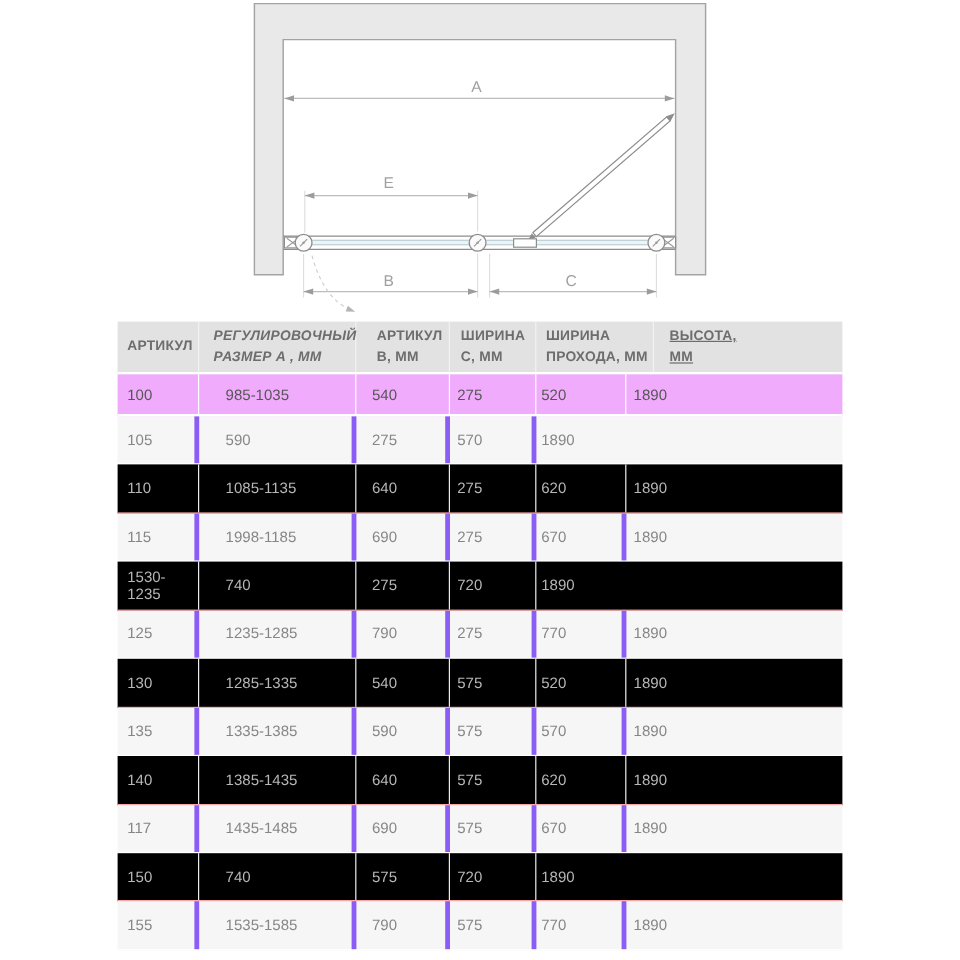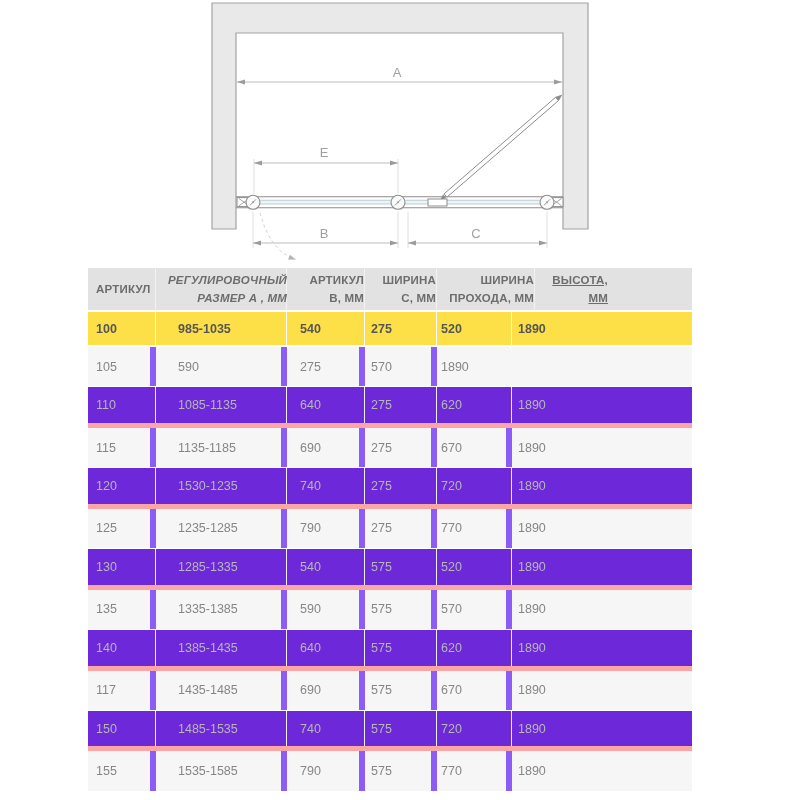--- a/index.html
+++ b/index.html
@@ -5,21 +5,21 @@
   * { margin:0; padding:0; box-sizing:border-box; }
   html,body { background:#ffffff; }
   body { width:800px; height:800px; font-family:"Liberation Sans","DejaVu Sans",sans-serif; }
   .page { position:relative; width:800px; height:800px; background:#fff; overflow:hidden; }
 
   
   .diagram { position:absolute; left:0; top:0; width:800px; height:264px; }
   .diagram svg text { font-family:"Liberation Sans","DejaVu Sans",sans-serif; font-size:13px; fill:#a0a0a0; }
 
   
-  .spec-table { position:absolute; left:88px; top:268px; width:604px;text-align:right; }
+  .spec-table { position:absolute; left:98px; top:268px; width:604px; }
 
   .thead {
     display:grid;
     grid-template-columns:68px 131px 78px 72px 98px 157px;
     background:#e2e2e2;
     min-height:44px;
     border-bottom:2px solid #ffffff;
   }
   .th {
     display:flex; align-items:center;
@@ -43,32 +43,32 @@
   }
   .cell { display:flex; align-items:center; font-size:12.5px; }
   .cell:nth-child(1){ padding-left:8px; }
   .cell:nth-child(2){ padding-left:22px; }
   .cell:nth-child(3){ padding-left:13px; }
   .cell:nth-child(4){ padding-left:6px; }
   .cell:nth-child(5){ padding-left:4px; }
   .cell:nth-child(6){ padding-left:6px; }
 
   .row-first {
-    background:#fde047; height:35px;
-    font-weight:bold; color:#565656;
+    background:#f0abfc; height:35px;
+    font-weight:normal; color:#565656;
     border-bottom:2px solid #ffffff;
   }
   .row-first .cell { border-right:1px solid #ffffff; font-size:12.5px; }
   .row-first .cell:last-child { border-right:none; }
 
   .row-shade { background:#f6f6f6; color:#868686; border-bottom:1px solid #ffffff; }
-  .row-shade .cell { border-right:6px solid #8b5cf6; }
+  .row-shade .cell { border-right:4px solid #8b5cf6; }
   .row-shade .cell:last-child { border-right:none; }
 
-  .row-plain { background:#6d28d9; color:#b7b7b7; border-bottom:5px solid #fca5a5; }
+  .row-plain { background:#000000; color:#b7b7b7; border-bottom:1px solid #fca5a5; }
   .row-plain .cell { border-right:1px solid #ededed; }
   .row-plain .cell:last-child { border-right:none; }
 </style>
 </head>
 <body>
 
 <div class="page">
 
   <div class="diagram">
     <svg width="800" height="264" viewBox="0 0 800 264" xmlns="http://www.w3.org/2000/svg">
@@ -191,29 +191,28 @@
           <div class="cell">110</div>
           <div class="cell">1085-1135</div>
           <div class="cell">640</div>
           <div class="cell">275</div>
           <div class="cell">620</div>
           <div class="cell">1890</div>
         </div>
 
         <div class="row row-shade">
           <div class="cell">115</div>
-          <div class="cell">1135-1185</div>
+          <div class="cell">1998-1185</div>
           <div class="cell">690</div>
           <div class="cell">275</div>
           <div class="cell">670</div>
           <div class="cell">1890</div>
         </div>
 
         <div class="row row-plain">
-          <div class="cell">120</div>
           <div class="cell">1530-1235</div>
           <div class="cell">740</div>
           <div class="cell">275</div>
           <div class="cell">720</div>
           <div class="cell">1890</div>
         </div>
 
         <div class="row row-shade">
           <div class="cell">125</div>
           <div class="cell">1235-1285</div>
@@ -254,21 +253,20 @@
           <div class="cell">117</div>
           <div class="cell">1435-1485</div>
           <div class="cell">690</div>
           <div class="cell">575</div>
           <div class="cell">670</div>
           <div class="cell">1890</div>
         </div>
 
         <div class="row row-plain">
           <div class="cell">150</div>
-          <div class="cell">1485-1535</div>
           <div class="cell">740</div>
           <div class="cell">575</div>
           <div class="cell">720</div>
           <div class="cell">1890</div>
         </div>
 
         <div class="row row-shade">
           <div class="cell">155</div>
           <div class="cell">1535-1585</div>
           <div class="cell">790</div>

